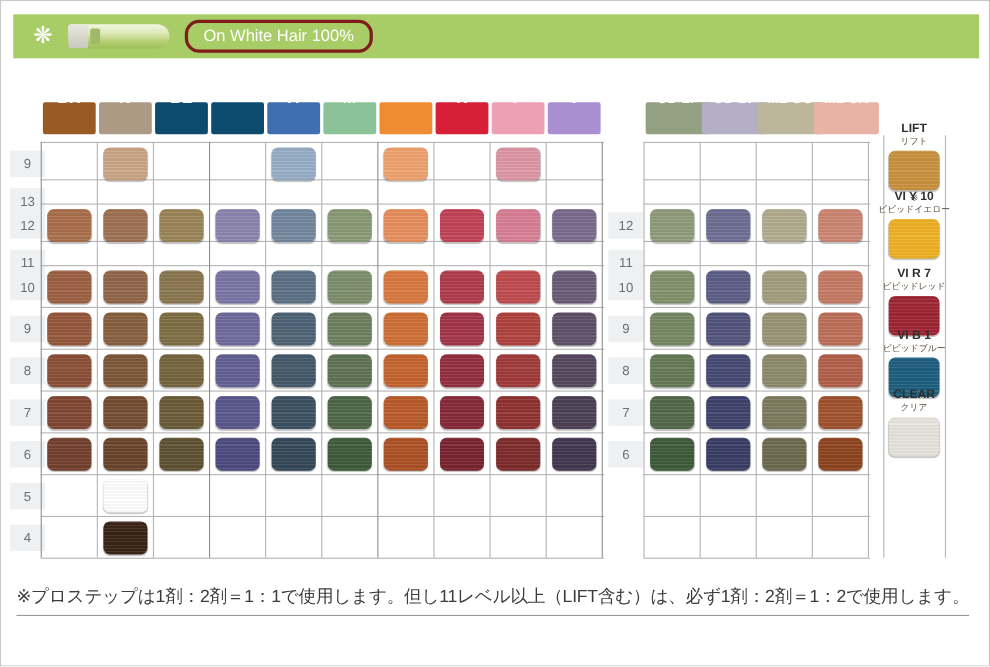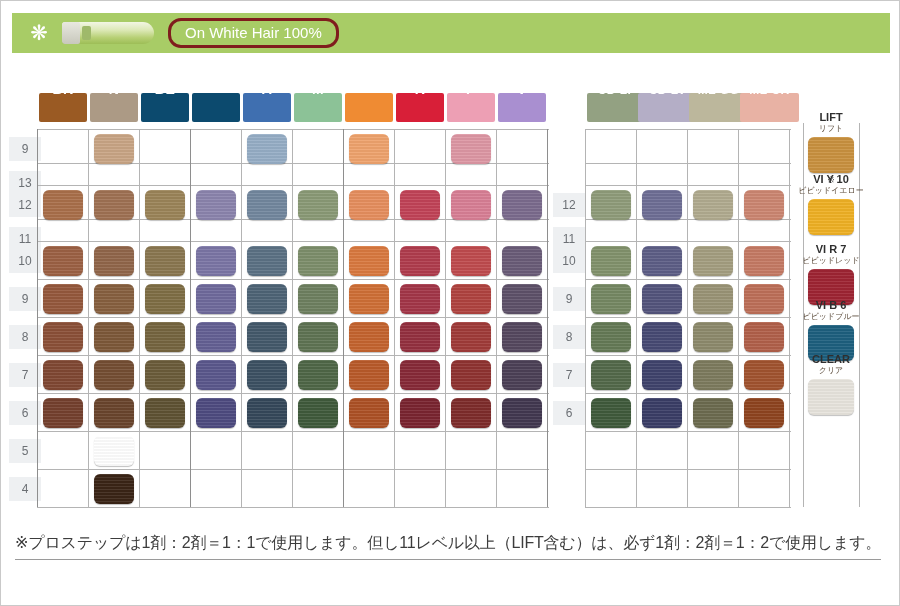--- a/index.html
+++ b/index.html
@@ -353,21 +353,21 @@
         <div class="en">VI Y 10</div>
         <div class="jp">ビビッドイエロー</div>
       </div>
       <div class="rail-swatch" style="left: 807px; top: 136px; background: rgb(238, 176, 36);"></div>
       <div class="rail-label" style="left: 793px; top: 180px;">
         <div class="en">VI R 7</div>
         <div class="jp">ビビッドレッド</div>
       </div>
       <div class="rail-swatch" style="left: 807px; top: 206px; background: rgb(158, 36, 51);"></div>
       <div class="rail-label" style="left: 793px; top: 236px;">
-        <div class="en">VI B 6</div>
+        <div class="en">VI B 1</div>
         <div class="jp">ビビッドブルー</div>
       </div>
       <div class="rail-swatch" style="left: 807px; top: 262px; background: rgb(29, 95, 126);"></div>
       <div class="rail-label" style="left: 793px; top: 290px;">
         <div class="en">CLEAR</div>
         <div class="jp">クリア</div>
       </div>
       <div class="rail-swatch" style="left: 807px; top: 316px; background: rgb(231, 228, 221);"></div>
     </div>
 

